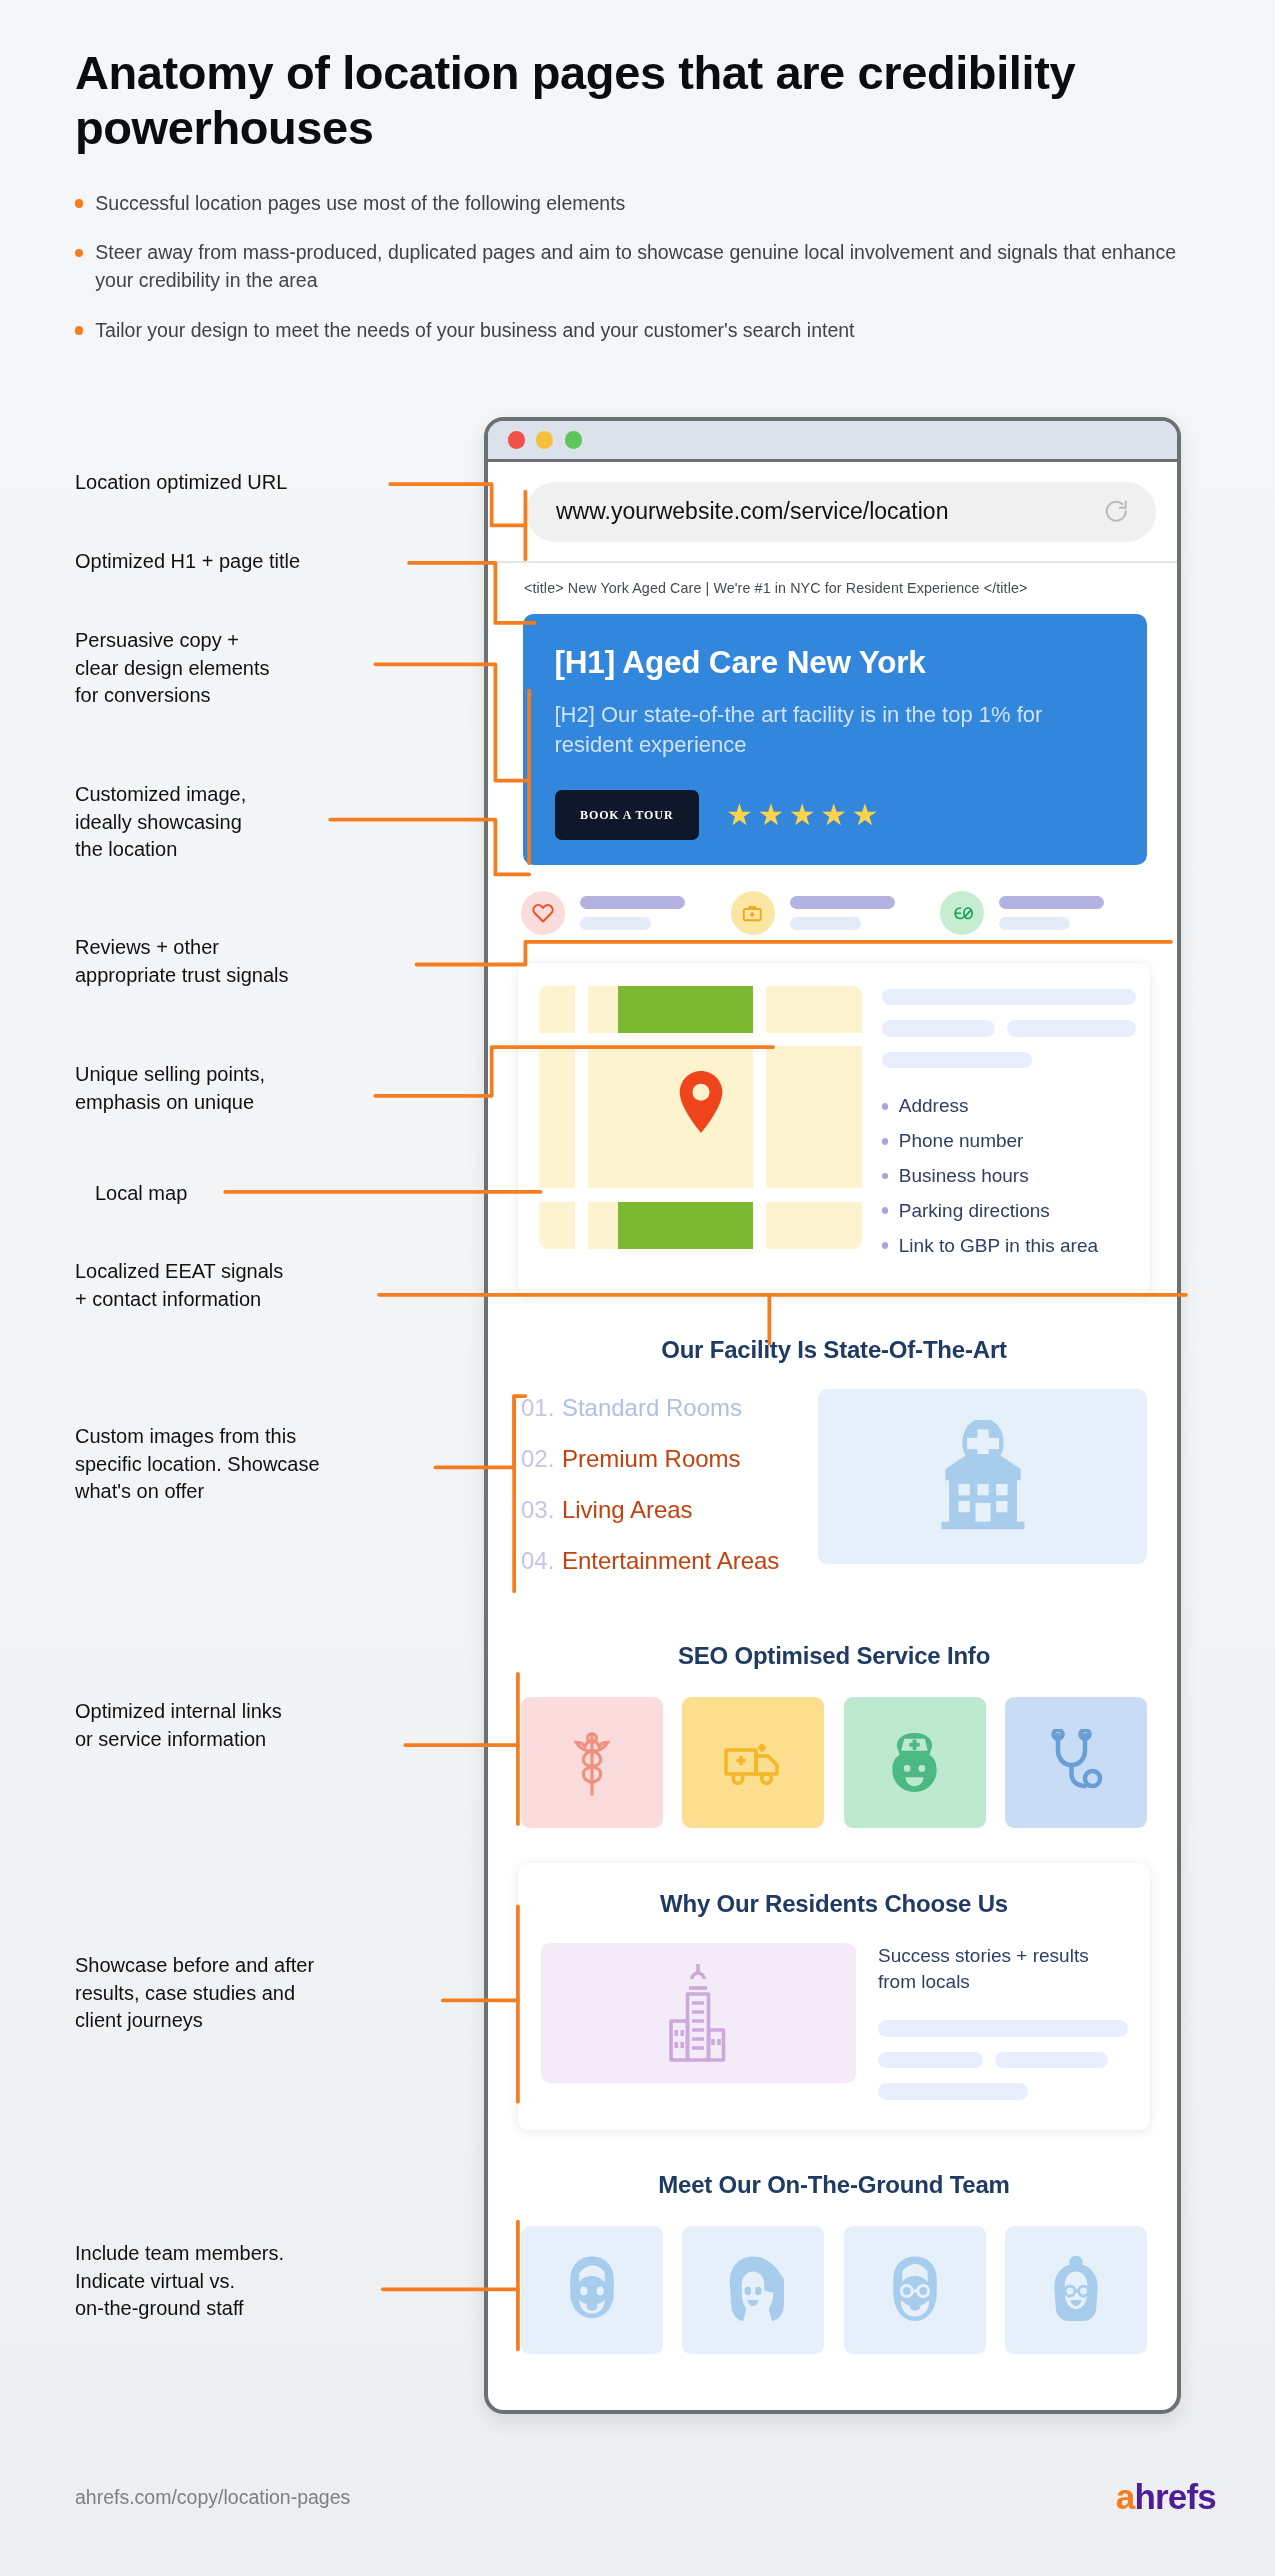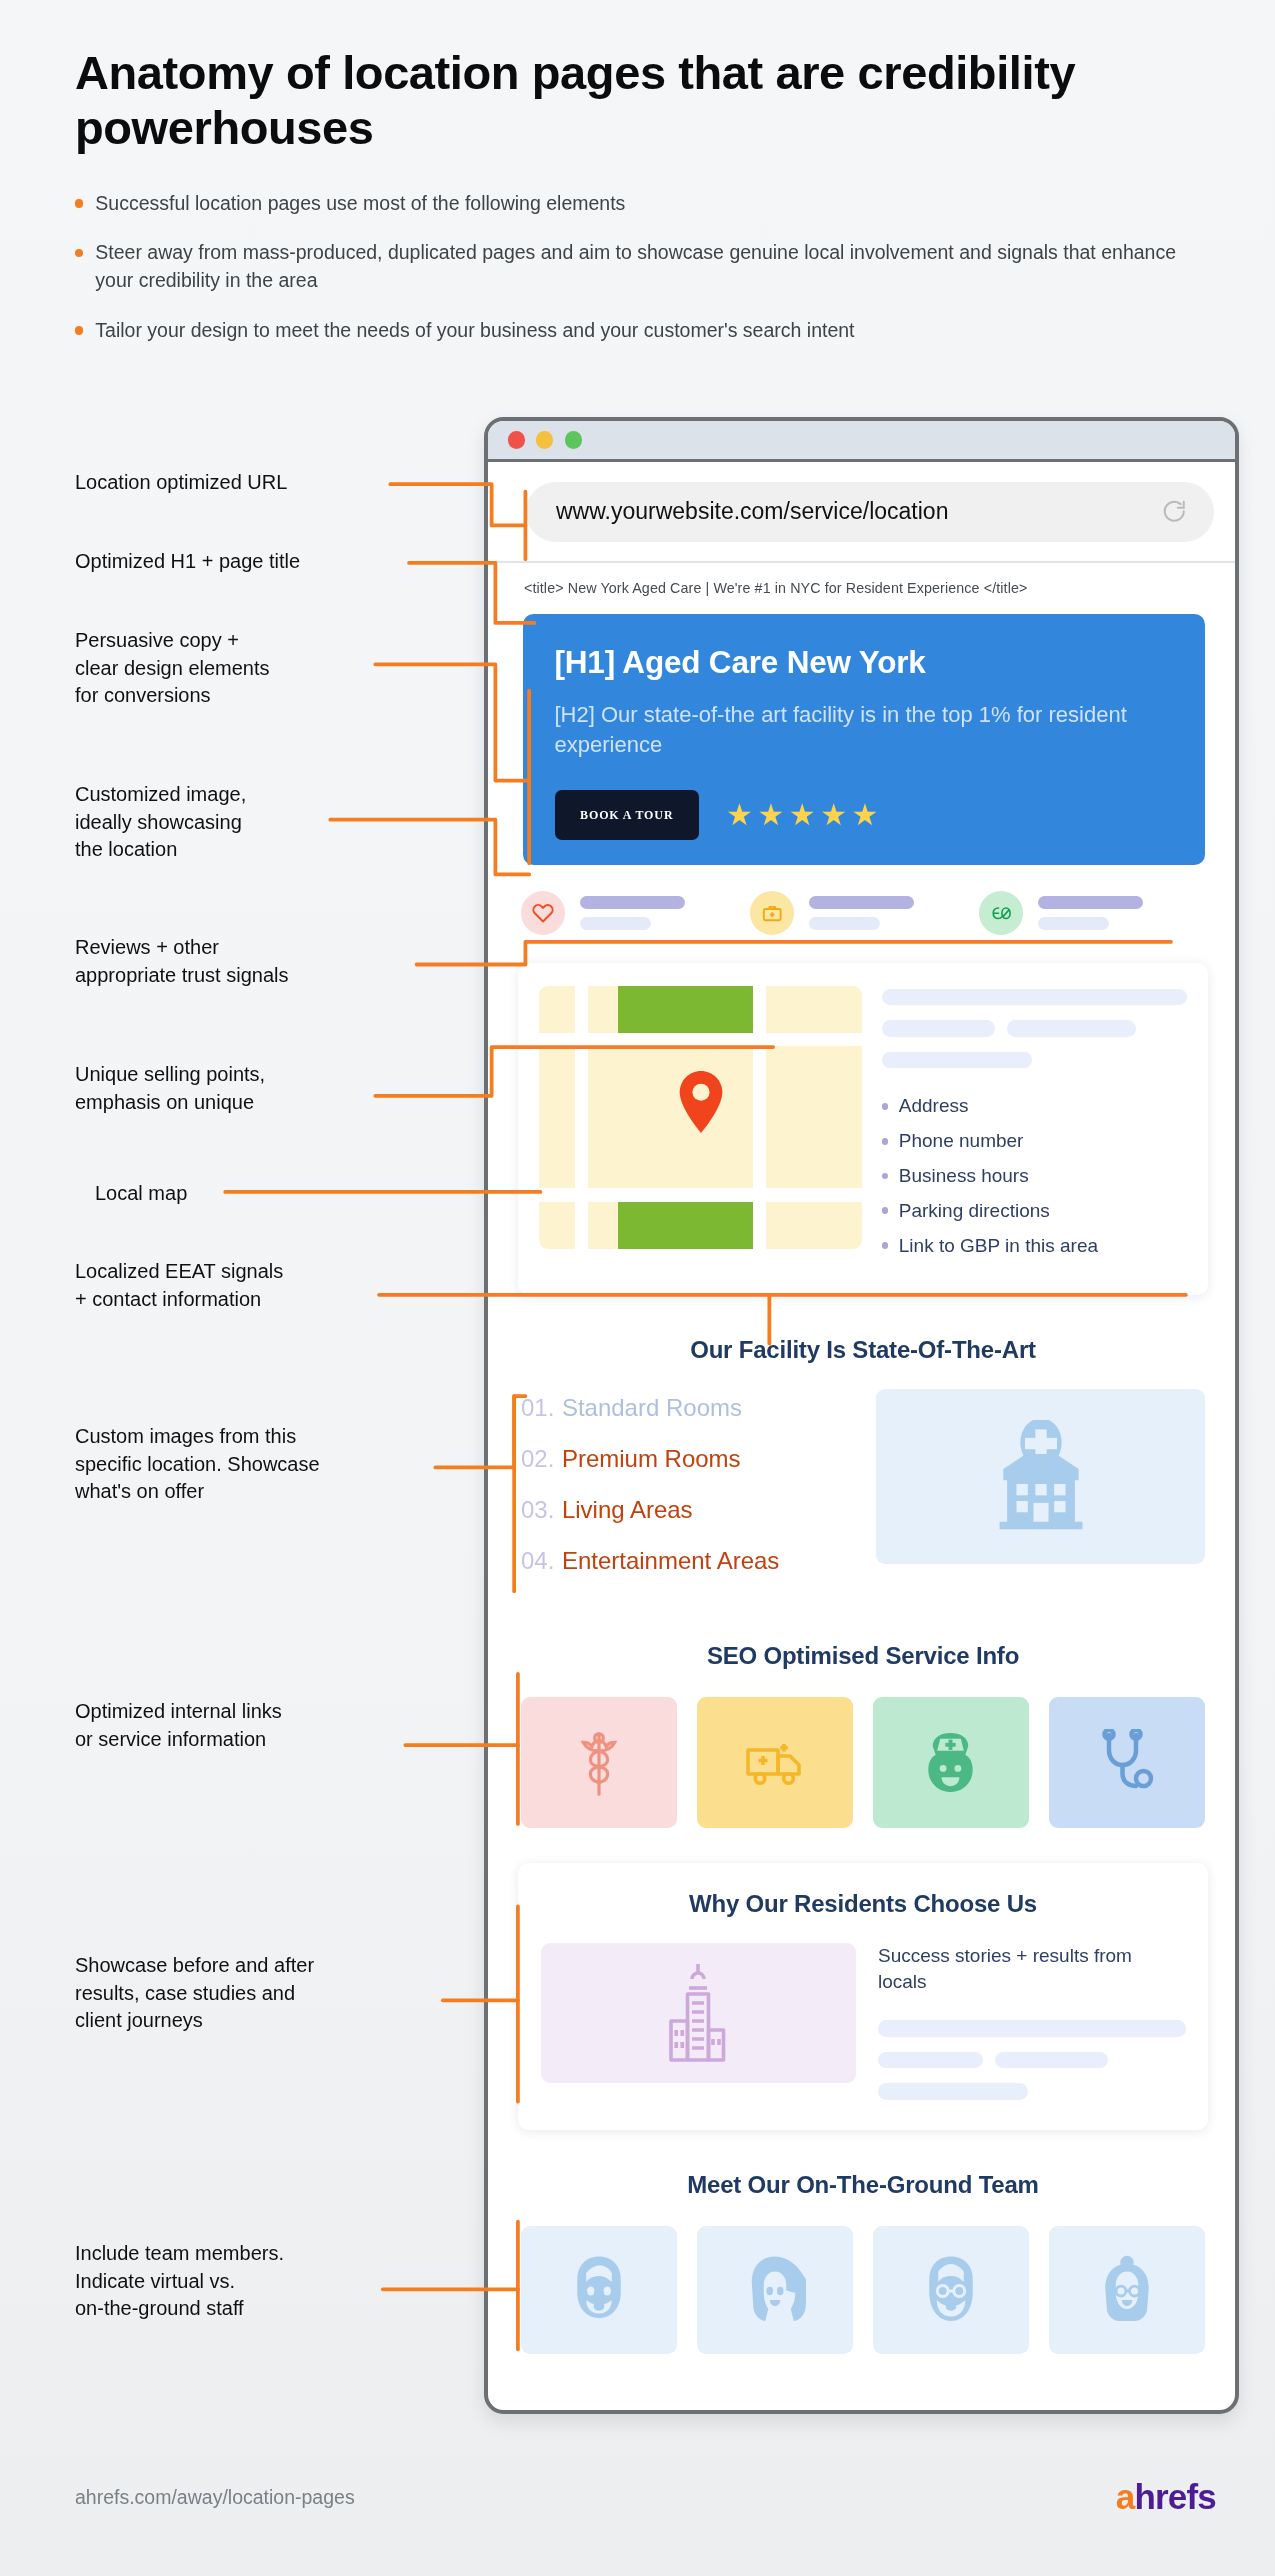--- a/index.html
+++ b/index.html
@@ -19,21 +19,21 @@
   #bullets{ margin-top:33px; }
   .bullet{ display:flex; align-items:flex-start; margin-bottom:21px; }
   .bullet-dot{
     width:8.3px; height:8.3px; border-radius:50%; background:#f57c1f;
     margin-top:10.5px; margin-right:12px; flex:0 0 auto;
   }
   .bullet-text{ font-size:19.5px; line-height:1.45; color:#3d4347; max-width:1088px; }
 
   
   #browser{
-    position:absolute; left:484px; top:417px; width:755px; height:1997px;
+    position:absolute; left:484px; top:417px; width:697px; height:1997px;
     border:4.5px solid #6b7074; border-radius:19.5px; background:#fff;
     box-shadow:0 7.5px 19.5px rgba(0,0,0,.10);
     overflow:hidden;
   }
   #titlebar{
     height:41px; background:#dbe2e9; border-bottom:3.8px solid #6b7074;
     display:flex; align-items:center; padding-left:19.5px; gap:11.3px;
   }
   .dot{ width:17.3px; height:17.3px; border-radius:50%; }
   .dot.r{ background:#f0524a; } .dot.y{ background:#f5bf3f; } .dot.g{ background:#5ec45e; }
@@ -527,16 +527,16 @@
 or service information</div>
   <div class="anno-label" style="left:75px; top:1952px;">Showcase before and after
 results, case studies and
 client journeys</div>
   <div class="anno-label" style="left:75px; top:2240px;">Include team members.
 Indicate virtual vs.
 on-the-ground staff</div>
 </div>
 
 <div id="footer">
-  <span id="footer-url">ahrefs.com/away/location-pages</span>
+  <span id="footer-url">ahrefs.com/copy/location-pages</span>
   <span id="logo"><span class="a">a</span><span class="rest">hrefs</span></span>
 </div>
 
 
 </body></html>

